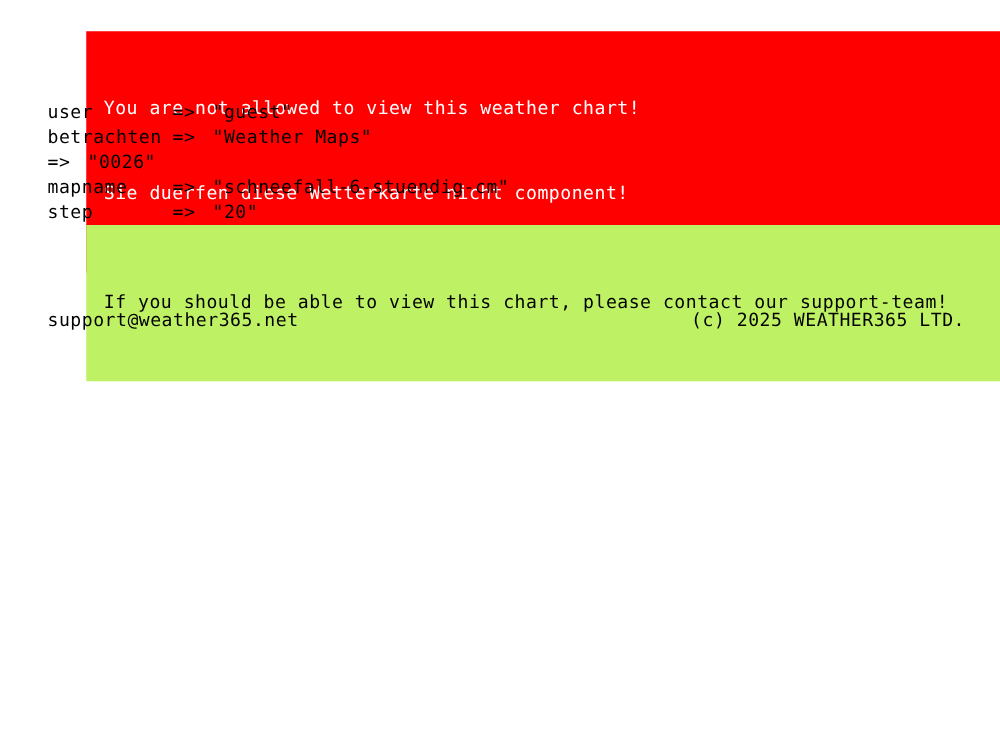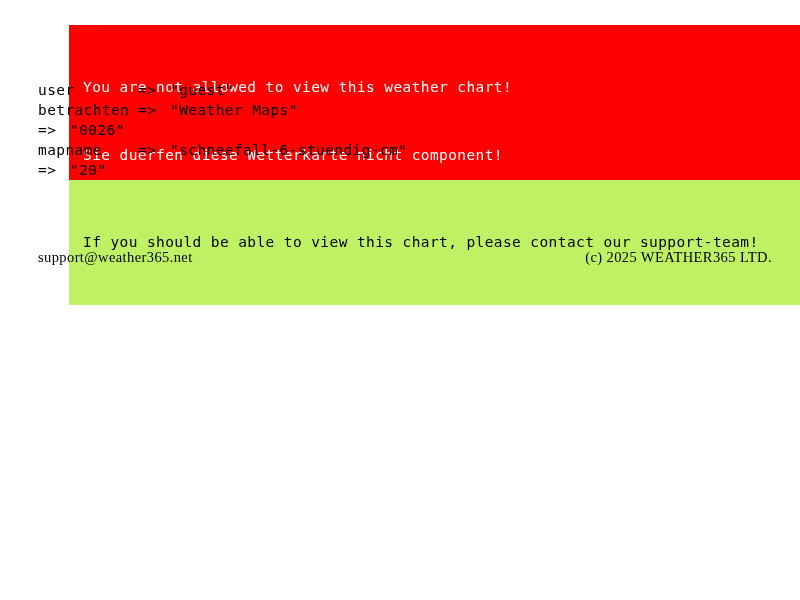--- a/index.html
+++ b/index.html
@@ -79,21 +79,20 @@
   .footer {
     position: absolute;
     left: 38px;
     top: 249px;
     width: 734px;
     display: flex;
     justify-content: space-between;
     font-size: 14.5px;
     letter-spacing: 0.4px;
     white-space: pre;
-    font-family: Liberation Serif, serif;
   }
   .footer-left {
     text-align: left;
   }
   .footer-right {
     text-align: right;
   }
 </style>
 </head>
 <body>
@@ -119,20 +118,21 @@
     <div class="param-row">
       <span class="param-arrow">=&gt;</span>
       <span class="param-val">"0026"</span>
     </div>
     <div class="param-row">
       <span class="param-key">mapname</span>
       <span class="param-arrow">=&gt;</span>
       <span class="param-val">"schneefall-6-stuendig-cm"</span>
     </div>
     <div class="param-row">
+      <span class="param-key">step</span>
       <span class="param-arrow">=&gt;</span>
       <span class="param-val">"20"</span>
     </div>
   </div>
 
   <div class="banner banner-info">
     <span class="banner-line">If you should be able to view this chart, please contact our support-team!</span>
   </div>
 
   <div class="footer">

